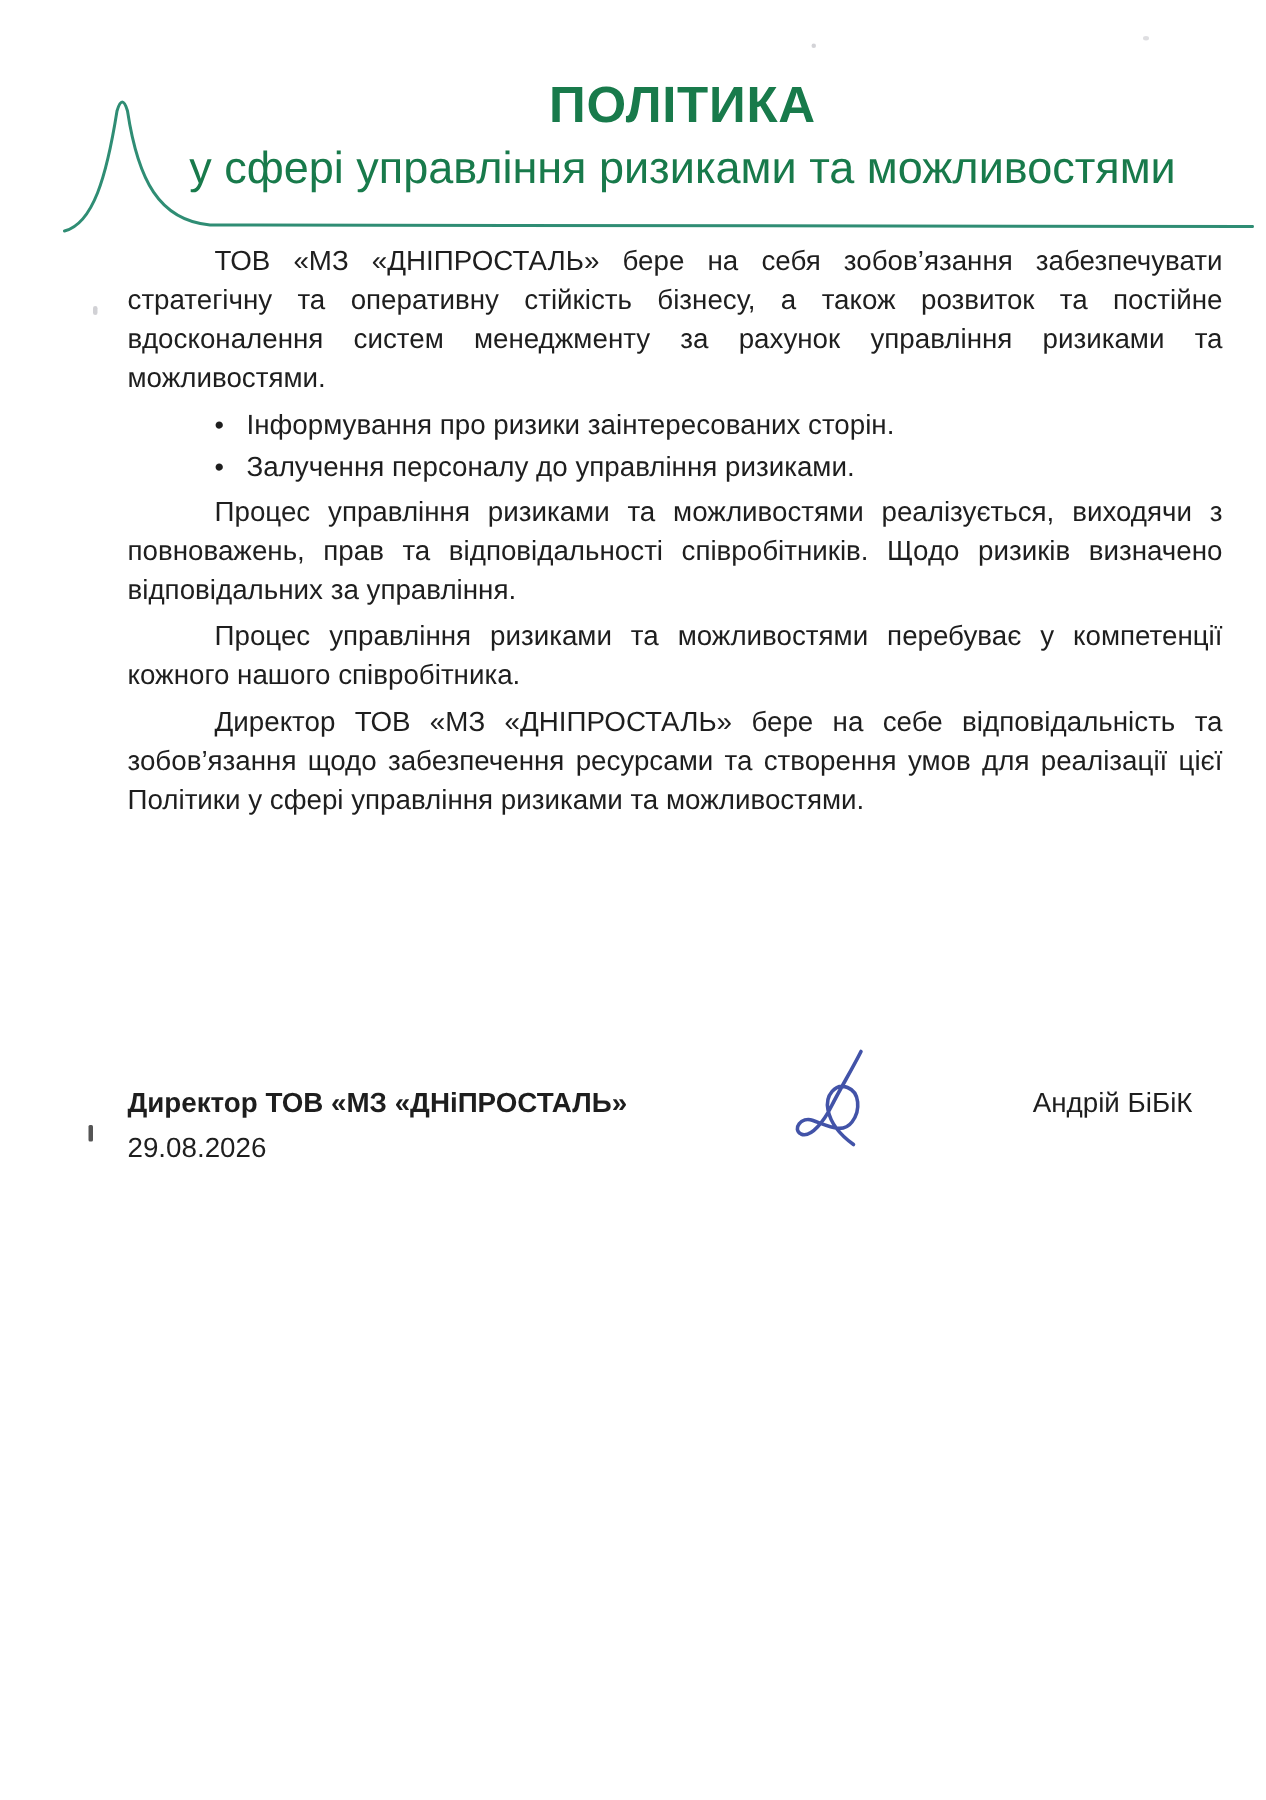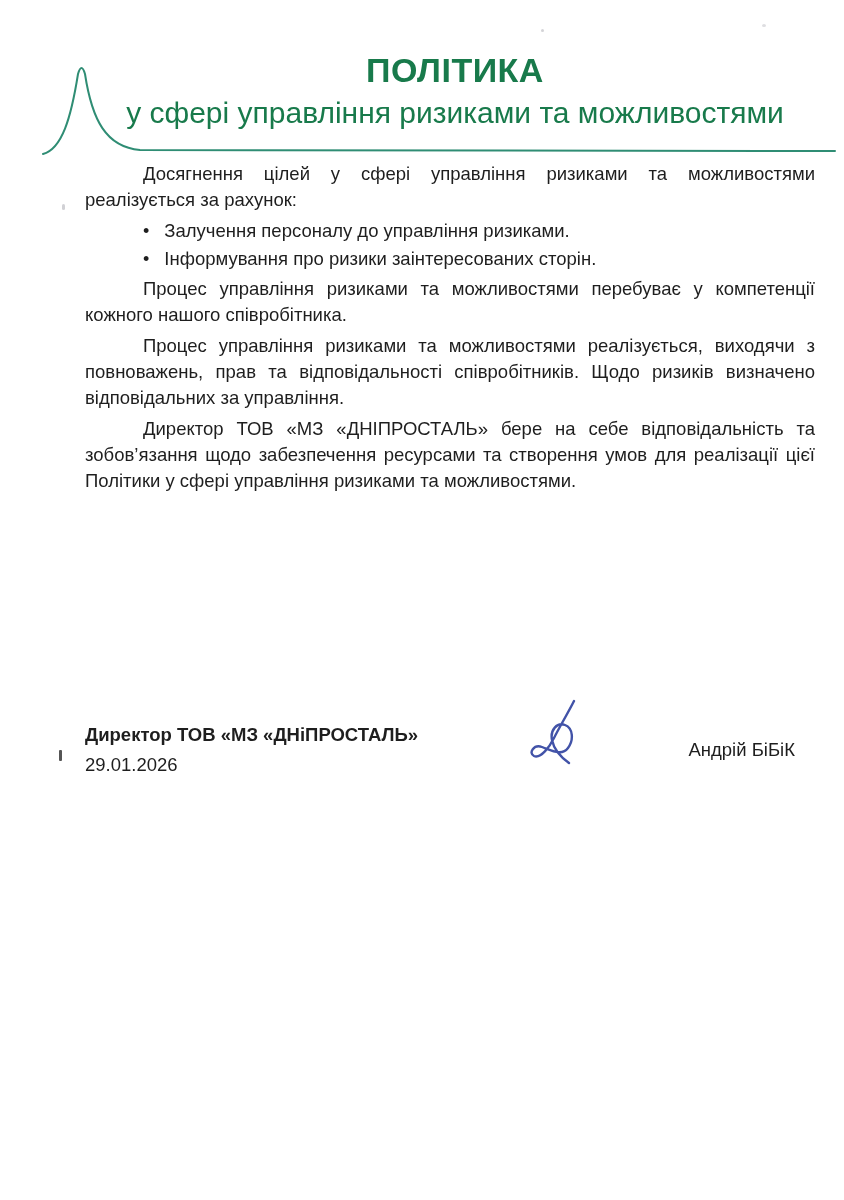--- a/index.html
+++ b/index.html
@@ -63,21 +63,21 @@
     padding-right: 15px;
     font-size: 18px;
   }
   .sig-row {
     position: absolute;
     top: 722px;
     left: 85px;
     width: 730px;
     display: flex;
     justify-content: space-between;
-    align-items: center;
+    align-items: flex-start;
     font-size: 18.5px;
     line-height: 26px;
   }
   .sig-role { font-weight: bold; }
   .sig-date { margin-top: 4px; font-weight: normal; }
   .sig-name { font-weight: normal; padding-right: 20px; }
   .signature-svg {
     position: absolute;
     left: 524px;
     top: 698px;
@@ -98,42 +98,42 @@
   <svg class="deco" viewBox="0 0 800 102" aria-hidden="true">
     <path d="M 5 98 C 24 93 33 62 40 18 Q 43.5 6 47 18 C 54 64 68 91 102 94 L 797 95" fill="none" stroke="#2f8d74" stroke-width="2" stroke-linecap="round"></path>
   </svg>
 
   <div class="header">
     <h1>ПОЛІТИКА</h1>
     <h2>у сфері управління ризиками та можливостями</h2>
   </div>
 
   <div class="doc-body">
-    <p class="para">Досягнення цілей у сфері управління ризиками та можливостями реалізується за рахунок:</p>
+    <p class="para">ТОВ «МЗ «ДНІПРОСТАЛЬ» бере на себя зобов’язання забезпечувати стратегічну та оперативну стійкість бізнесу, а також розвиток та постійне вдосконалення  систем менеджменту за рахунок управління ризиками та можливостями.</p>
 
     <div class="bullets">
 
 
 
 
 
+        <p class="bullet"><span class="dot">•</span><span>Інформування про ризики заінтересованих сторін.</span></p>
+
         <p class="bullet"><span class="dot">•</span><span>Залучення персоналу до управління ризиками.</span></p>
-
-        <p class="bullet"><span class="dot">•</span><span>Інформування про ризики заінтересованих сторін.</span></p>
       </div>
 
+    <p class="para">Процес управління ризиками та можливостями реалізується, виходячи з повноважень, прав та відповідальності співробітників. Щодо ризиків визначено відповідальних за управління.</p>
     <p class="para">Процес управління ризиками та можливостями перебуває у компетенції кожного нашого співробітника.</p>
-    <p class="para">Процес управління ризиками та можливостями реалізується, виходячи з повноважень, прав та відповідальності співробітників. Щодо ризиків визначено відповідальних за управління.</p>
     <p class="para">Директор ТОВ «МЗ «ДНІПРОСТАЛЬ» бере на себе відповідальність та зобов’язання щодо забезпечення ресурсами та створення умов для реалізації цієї Політики у сфері управління ризиками та можливостями.</p>
   </div>
 
   <div class="sig-row">
     <div>
       <div class="sig-role">Директор ТОВ «МЗ «ДНіПРОСТАЛЬ»</div>
-      <div class="sig-date">29.01.2026</div>
+      <div class="sig-date">29.08.2026</div>
     </div>
     <div class="sig-name">Андрій БіБіК</div>
   </div>
 
   <svg class="signature-svg" viewBox="0 0 64 68" aria-hidden="true">
     <path d="M 50 3
              C 44 15 36 28 30 40
              C 26 48 17 61 10 58
              C 4 55 10 46 18 49
              C 29 53 38 58 44 50

